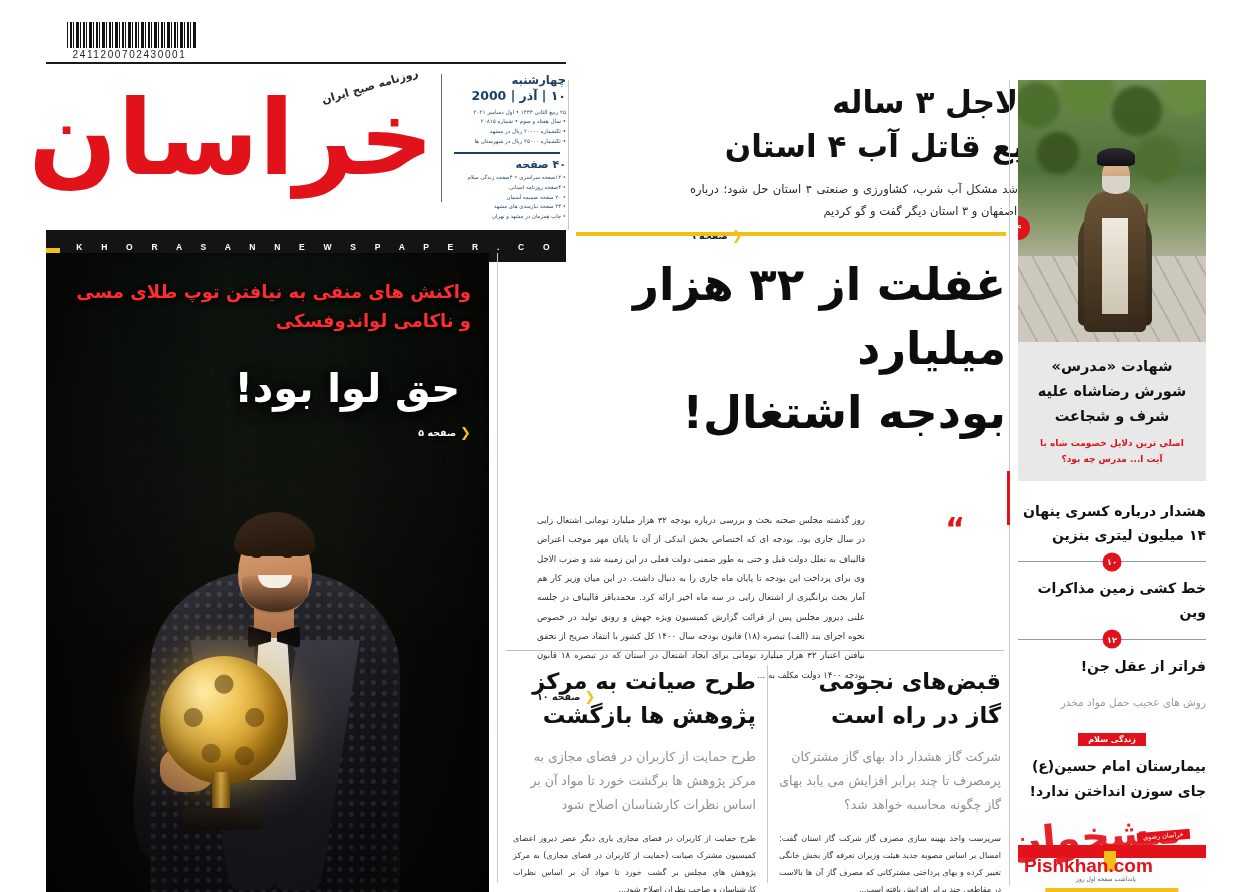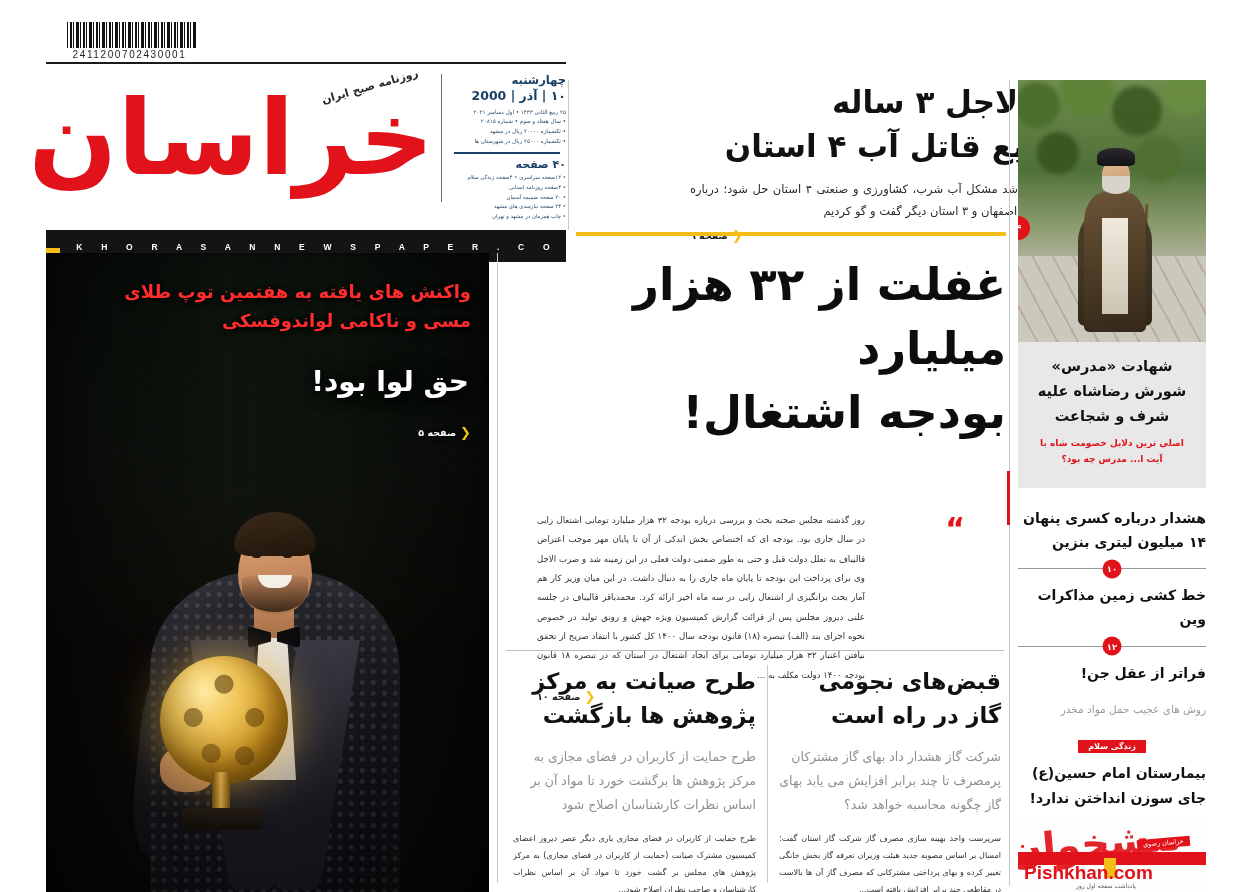--- a/index.html
+++ b/index.html
@@ -257,23 +257,23 @@
   }
   
   .photo-kicker {
     position: absolute; right: 18px; top: 24px; width: 400px;
     text-align: right; direction: rtl;
     font-size: 18px; font-weight: bold; color: #ff2d2d;
     line-height: 1.62; letter-spacing: -0.4px;
     text-shadow: 0 0 4px rgba(0,0,0,.95), 0 2px 6px rgba(0,0,0,.9);
   }
   .photo-title {
-    position: absolute; right: 20px; top: 112px; width: 400px;
+    position: absolute; right: 29px; top: 112px; width: 400px;
     text-align: right; direction: rtl;
-    font-size: 28px; font-weight: bold; color: #ffffff;
+    font-size: 40px; font-weight: bold; color: #ffffff;
     letter-spacing: -1px;
     text-shadow: 0 2px 10px rgba(0,0,0,.95), 0 0 22px rgba(0,0,0,.85);
   }
   .photo-pgref {
     position: absolute; right: 18px; top: 172px;
     direction: rtl; display: inline-flex; align-items: center; gap: 4px;
     font-size: 9.5px; font-weight: bold; color: #ffffff;
     text-shadow: 0 1px 5px rgba(0,0,0,.95);
   }
   .photo-pgref .chev { color: #f5bd17; font-size: 13px; }
@@ -395,21 +395,21 @@
     position: absolute; left: 66px; bottom: 0; width: 3px; height: 128px;
     background: linear-gradient(180deg, #6a5436, #3a2d19); transform: rotate(3deg);
   }
   .side-badge {
     position: absolute; left: -12px; top: 136px;
     width: 24px; height: 24px; border-radius: 50%;
     background: #e2121a; color: #fff; font-size: 11px; font-weight: bold;
     display: flex; align-items: center; justify-content: center;
   }
   .side-capbox {
-    width: 188px; background: #e8e8e8; padding: 12px 14px 21px;
+    width: 188px; background: #e8e8e8; padding: 12px 14px 14px;
     text-align: center; direction: rtl;
   }
   .side-capbox .ctitle {
     font-size: 14.5px; font-weight: bold; color: #111; line-height: 1.72;
   }
   .side-capbox .csub {
     margin-top: 6px; font-size: 9px; font-weight: bold; color: #e2121a;
     line-height: 1.8;
   }
   .side-item { direction: rtl; text-align: right; }
@@ -556,21 +556,21 @@
       <div class="handL"></div>
       <div class="trophy">
         <div class="ball">
           <div class="facets"></div>
         </div>
         <div class="stem"></div>
         <div class="base"></div>
       </div>
     </div>
     <div class="vignette"></div>
-    <div class="photo-kicker">واکنش های یافته به هفتمین توپ طلای مسی و ناکامی لواندوفسکی</div>
+    <div class="photo-kicker">واکنش های منفی به نیافتن توپ طلای مسی و ناکامی لواندوفسکی</div>
     <div class="photo-title">حق لوا بود!</div>
     <div class="photo-pgref">
       <span class="chev">❮</span>
       <span>صفحه ۵</span>
     </div>
   </div>
 
   <div class="main-col">
     <div class="main-head">
       <span>غفلت از ۳۲ هزار میلیارد</span><br>

